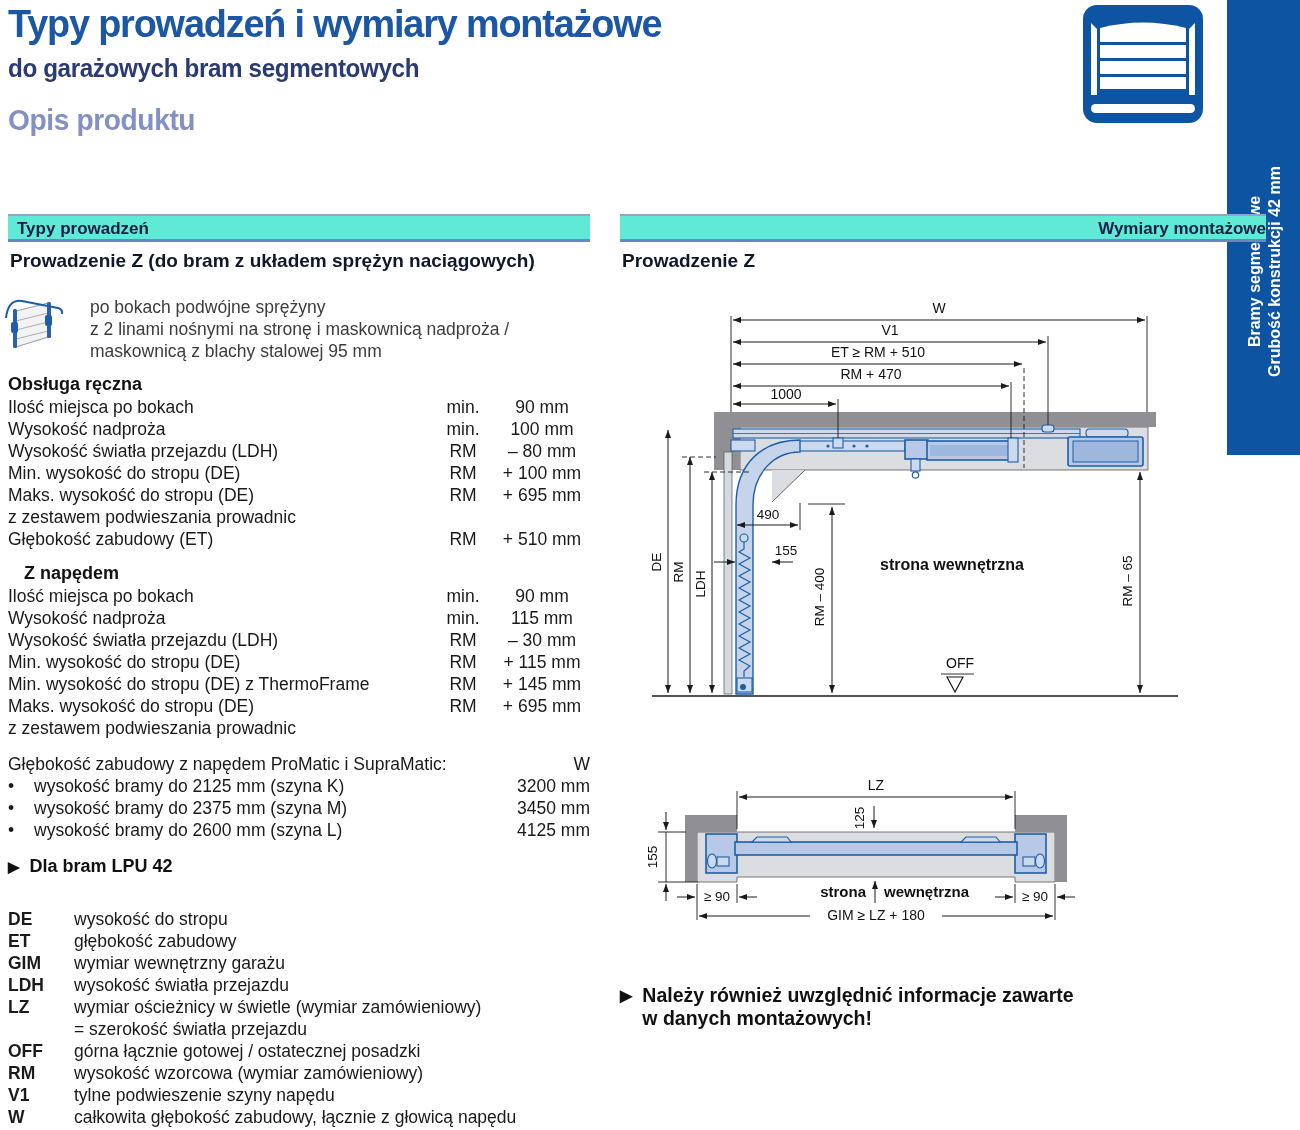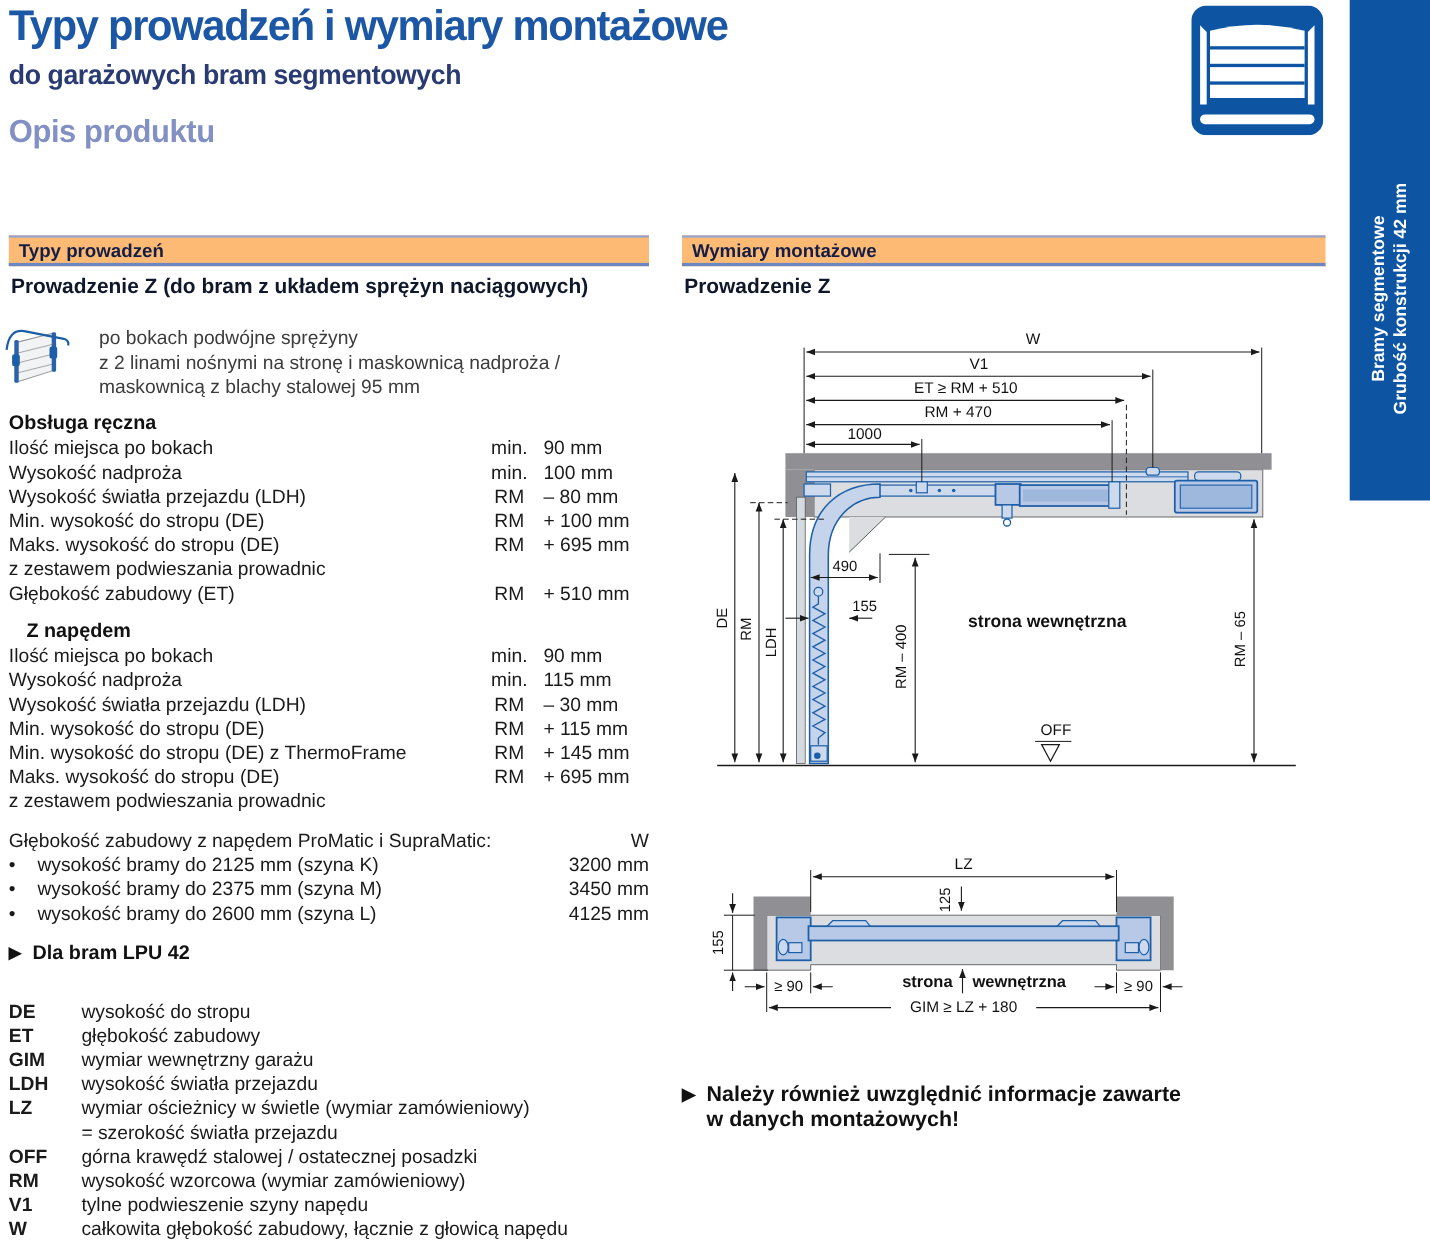--- a/index.html
+++ b/index.html
@@ -7,30 +7,30 @@
         font-family:"Liberation Sans",sans-serif;color:#1a1a1a;}
   .abs{position:absolute;}
   
   .ttl{left:8px;top:2px;font-size:39px;font-weight:bold;color:#1c57a5;letter-spacing:-1.2px;
        transform:scaleX(.97);transform-origin:left top;white-space:nowrap;}
   .sub{left:8px;top:54px;font-size:25px;font-weight:bold;color:#2a3a72;letter-spacing:-.4px;
        transform:scaleX(.97);transform-origin:left top;white-space:nowrap;}
   .opis{left:8px;top:104px;font-size:29px;font-weight:bold;color:#8290c3;letter-spacing:-.4px;
        transform:scaleX(.97);transform-origin:left top;white-space:nowrap;}
   
-  .bar{height:28px;background:#fdba74;border-top:2px solid #95a2cf;border-bottom:3px solid #6b86c0;
+  .bar{height:28px;background:#5eead4;border-top:2px solid #95a2cf;border-bottom:3px solid #6b86c0;
        box-sizing:border-box;font-weight:bold;font-size:17px;color:#131d45;padding:3px 0 0 9px;}
   .colhead{font-weight:bold;font-size:19px;color:#0f172a;white-space:nowrap;}
   
   .ltext{font-size:17.5px;color:#3c3c3c;line-height:22px;}
   .h2{font-weight:bold;font-size:18px;color:#111;}
   .spec{width:582px;font-size:17.5px;line-height:22px;}
   .spec .row{display:grid;grid-template-columns:1fr 62px 96px;}
   .spec .q{text-align:center;}
-  .spec .v{text-align:left;}
+  .spec .v{text-align:center;}
   .depth{width:582px;font-size:17.5px;line-height:22px;}
   .depth .hrow{display:grid;grid-template-columns:1fr 94px;}
   .depth .brow{display:grid;grid-template-columns:26px 1fr 94px;}
   .depth .v{text-align:right;}
   .arrownote{display:flex;gap:10px;font-weight:bold;font-size:18px;color:#111;align-items:flex-start;}
   .arrownote .tri{font-size:15px;line-height:22px;}
   .legend{width:582px;font-size:17.5px;line-height:22px;}
   .legend .row{display:grid;grid-template-columns:66px 1fr;}
   .legend .t{font-weight:bold;}
   
@@ -231,37 +231,37 @@
     <div class="row">
         <span class="t">LZ</span>
         <span>wymiar ościeżnicy w świetle (wymiar zamówieniowy)</span>
       </div>
     <div class="row">
         <span class="t"></span>
         <span>= szerokość światła przejazdu</span>
       </div>
     <div class="row">
         <span class="t">OFF</span>
-        <span>górna krawędź stalowej / ostatecznej posadzki</span>
+        <span>górna łącznie gotowej / ostatecznej posadzki</span>
       </div>
     <div class="row">
         <span class="t">RM</span>
         <span>wysokość wzorcowa (wymiar zamówieniowy)</span>
       </div>
     <div class="row">
         <span class="t">V1</span>
         <span>tylne podwieszenie szyny napędu</span>
       </div>
     <div class="row">
         <span class="t">W</span>
         <span>całkowita głębokość zabudowy, łącznie z głowicą napędu</span>
       </div>
   </div>
 
-  <div class="abs bar" style="left:620px;top:214px;width:585px;">Wymiary montażowe</div>
+  <div class="abs bar" style="left:620px;top:214px;width:646px;text-align:right;">Wymiary montażowe</div>
 
   <div class="abs colhead" style="left:622px;top:250px;">Prowadzenie Z</div>
 
   <svg class="abs" style="left:620px;top:290px" width="592" height="430" viewBox="620 290 592 430">
     <defs>
       <marker id="ar" viewBox="0 0 10 10" refX="9" refY="5" markerWidth="9" markerHeight="9" orient="auto-start-reverse">
         <path d="M0,1.6 L9,5 L0,8.4 z" fill="#1a1a1a"></path>
       </marker>
     </defs>
 

